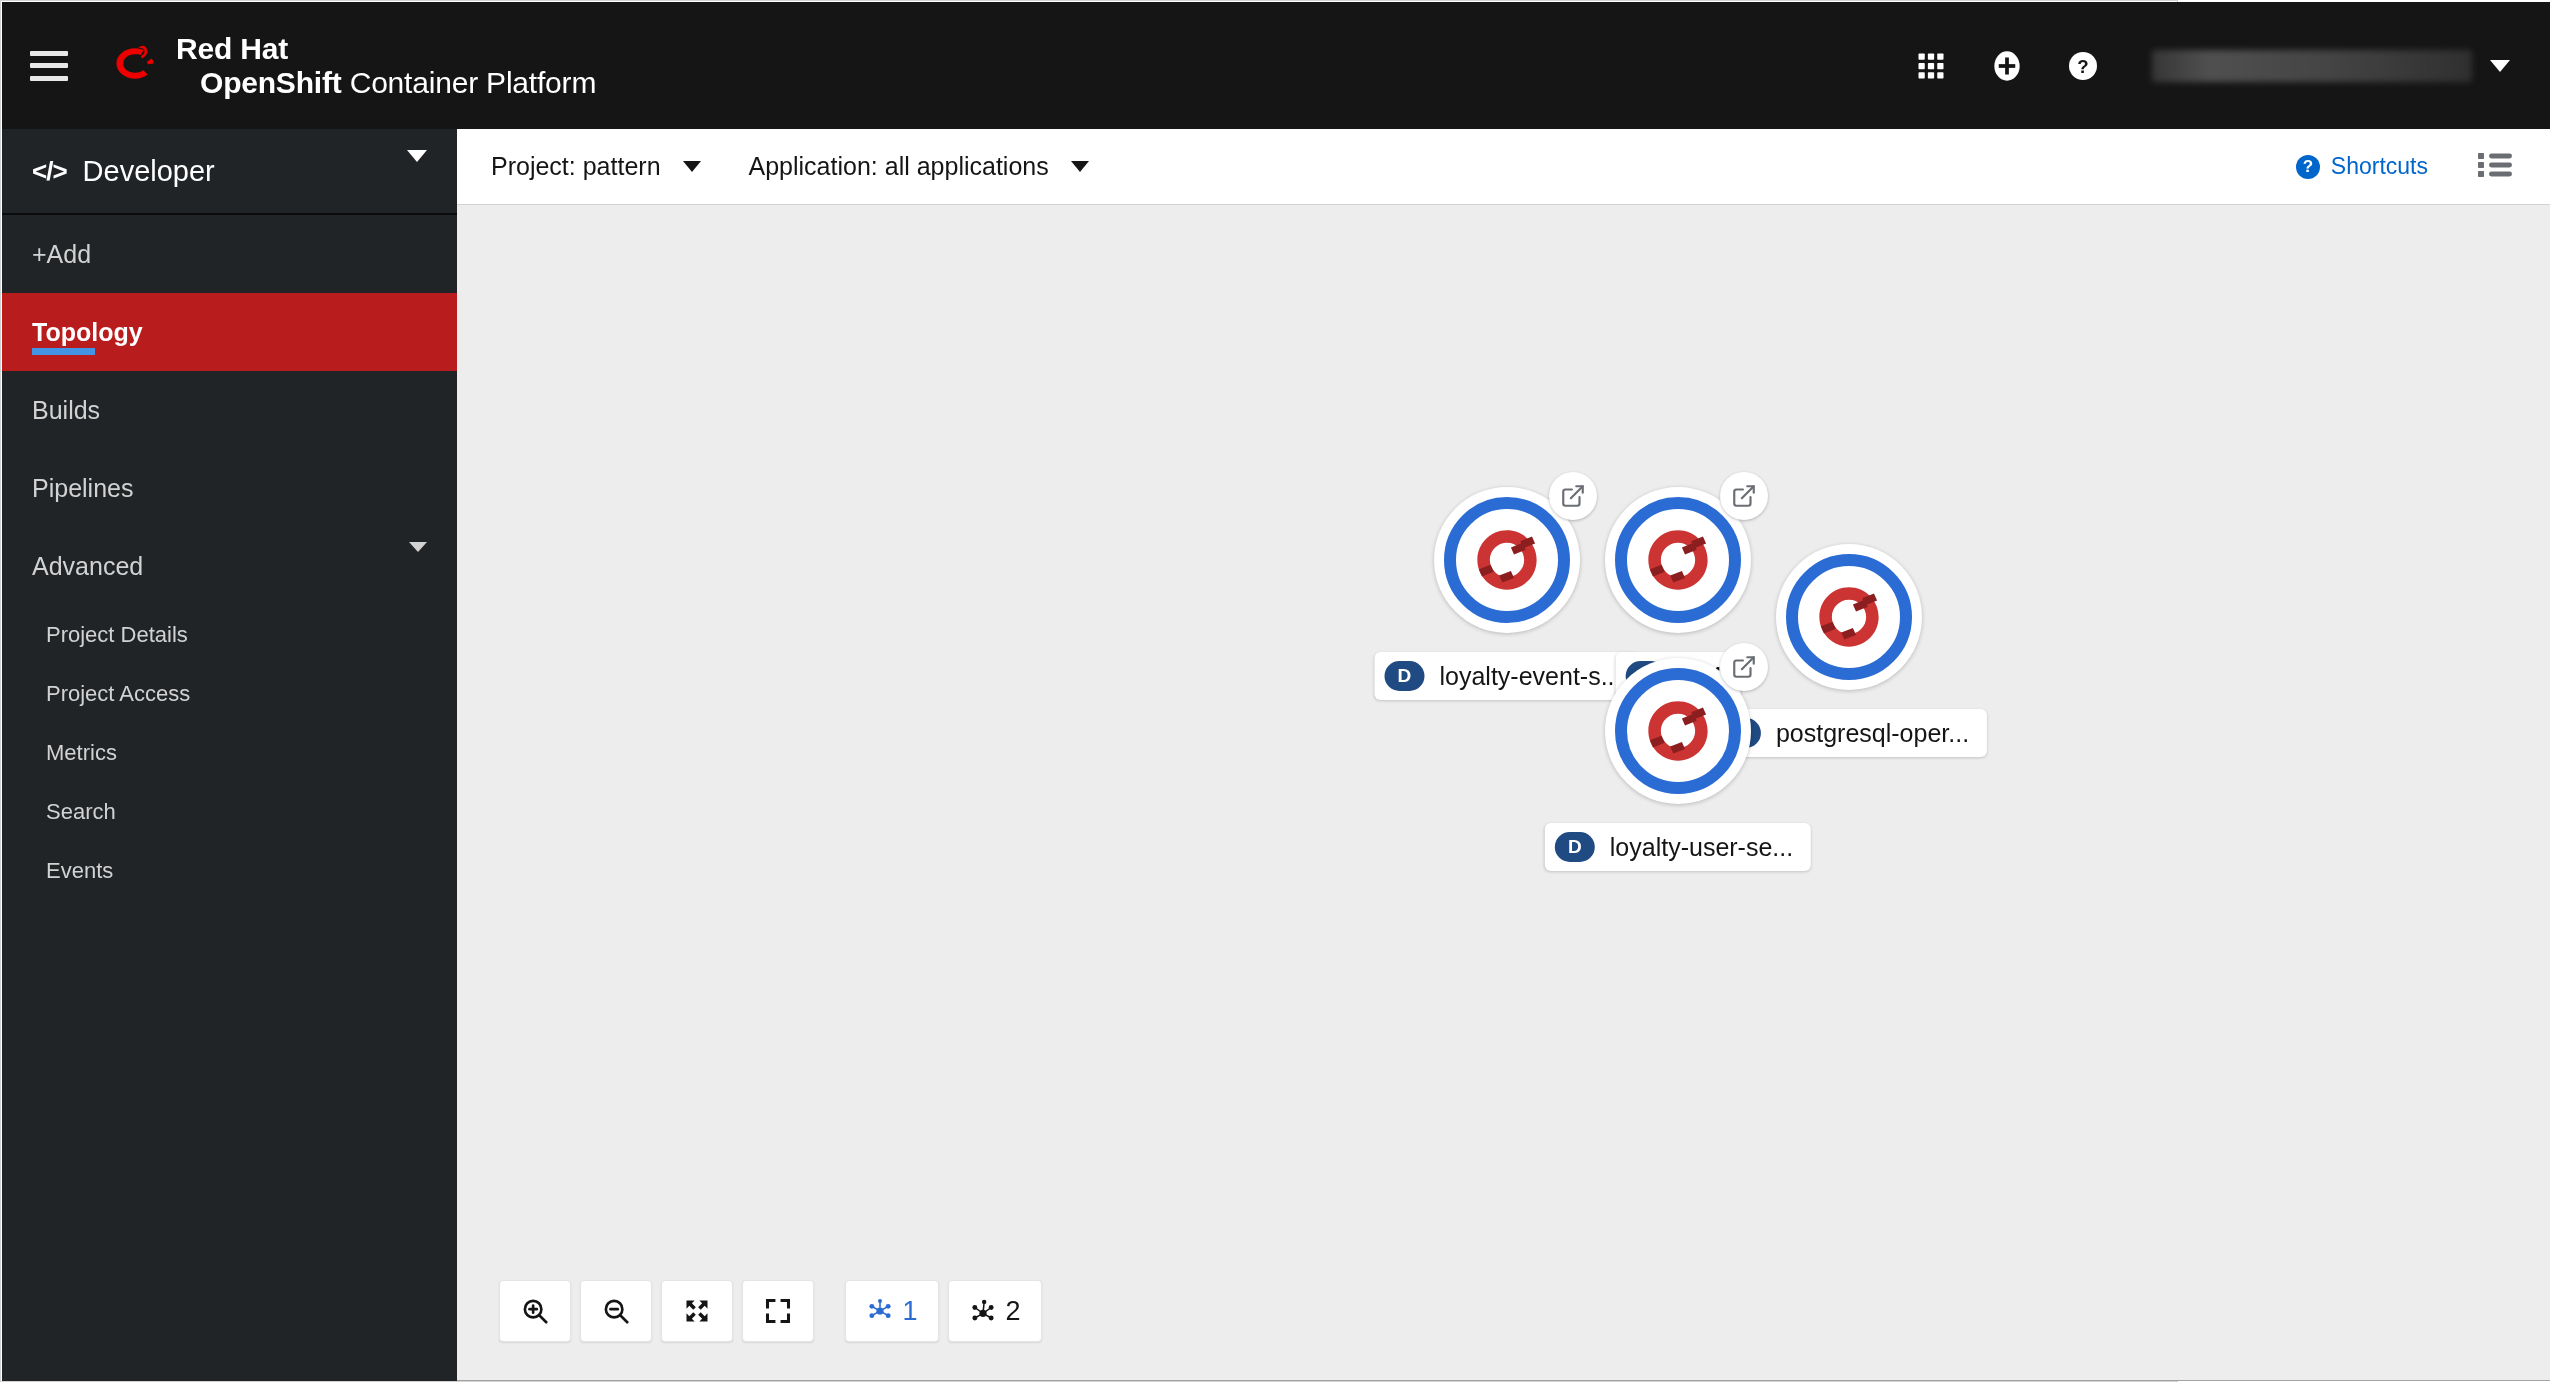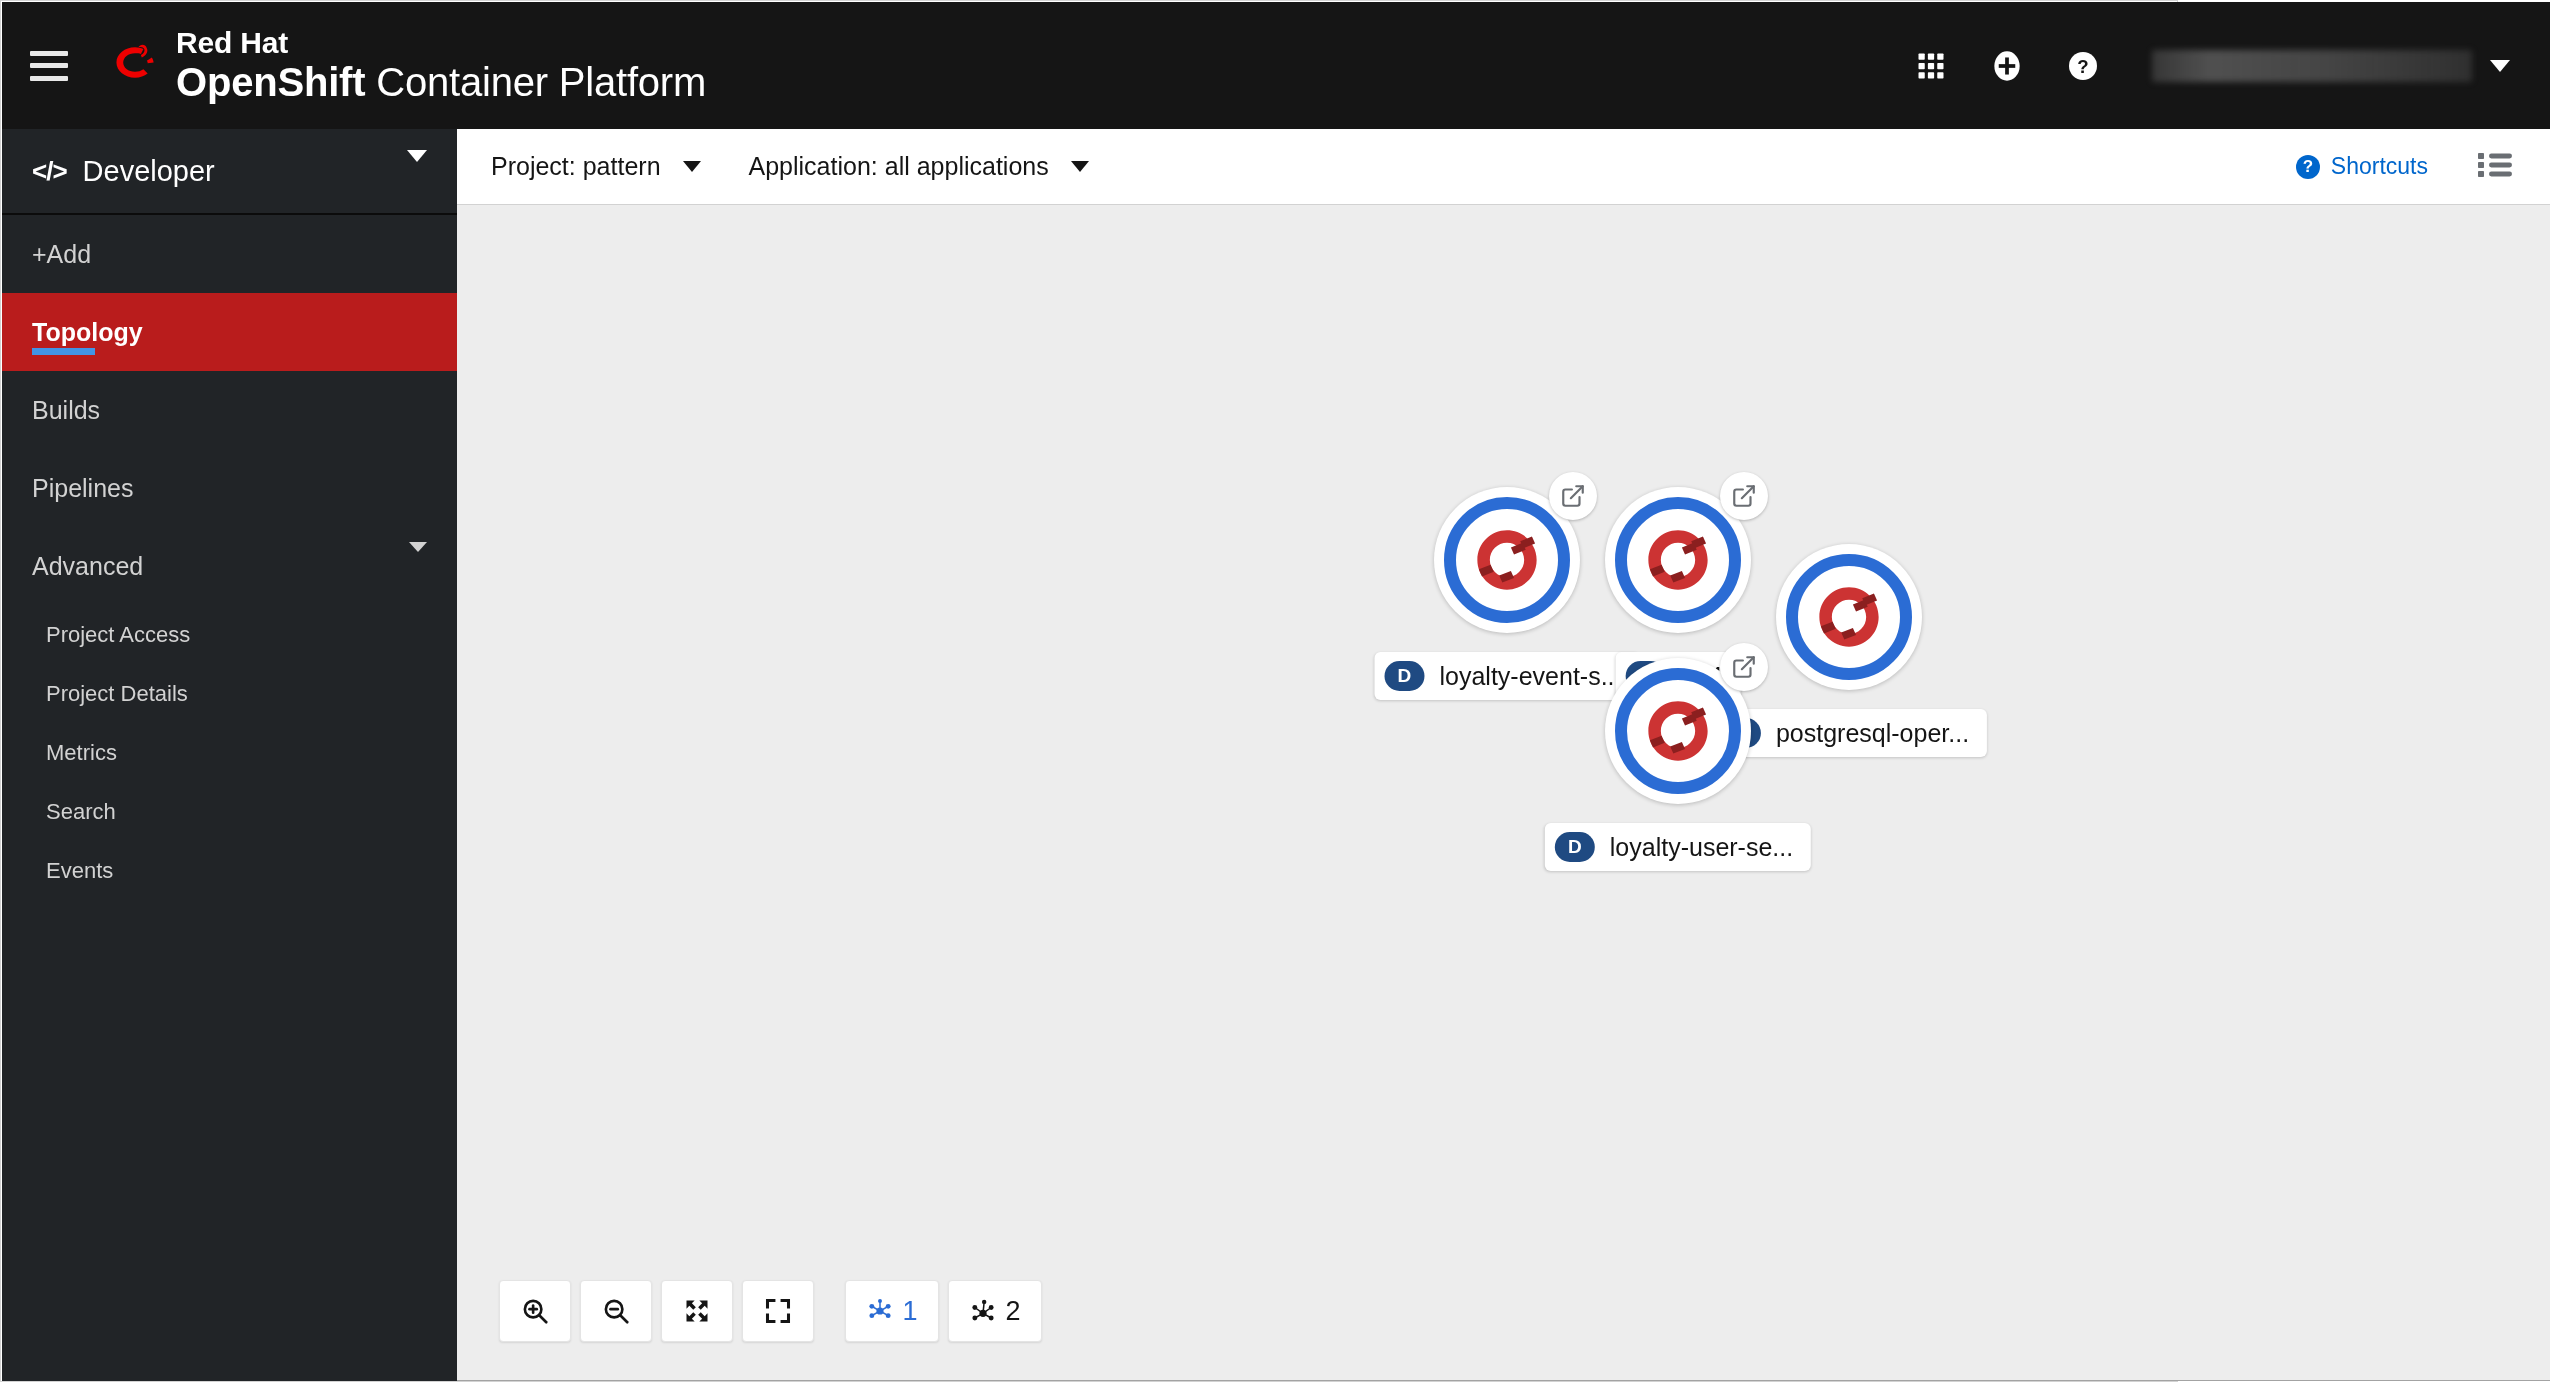--- a/index.html
+++ b/index.html
@@ -56,24 +56,25 @@
     color: #ffffff;
     line-height: 1.12;
   }
   .brand-line1 {
     font-size: 30px;
     font-weight: 700;
     letter-spacing: -0.2px;
     display: block;
   }
   .brand-line2 {
-    font-size: 40px;
+    font-size: 30px;
     font-weight: 400;
     letter-spacing: -0.2px;
     display: block;
+    margin-left: 24px;
   }
   .brand-line2 b { font-weight: 700; }
 
   .masthead-right {
     margin-left: auto;
     display: flex;
     align-items: center;
     gap: 34px;
   }
   .mh-icon {
@@ -428,24 +429,24 @@
     </div>
 
     <div class="nav-group-header">
       <span>Advanced</span>
       <span class="chevron">
         <span class="chevron-down-glyph"></span>
       </span>
     </div>
 
     <div class="nav-subitem">
+      <span>Project Details</span>
+    </div>
+    <div class="nav-subitem">
       <span>Project Access</span>
-    </div>
-    <div class="nav-subitem">
-      <span>Project Details</span>
     </div>
     <div class="nav-subitem">
       <span>Metrics</span>
     </div>
     <div class="nav-subitem">
       <span>Search</span>
     </div>
     <div class="nav-subitem">
       <span>Events</span>
     </div>

